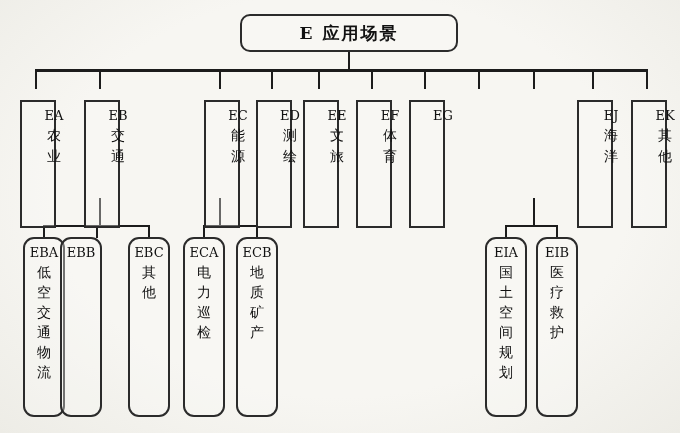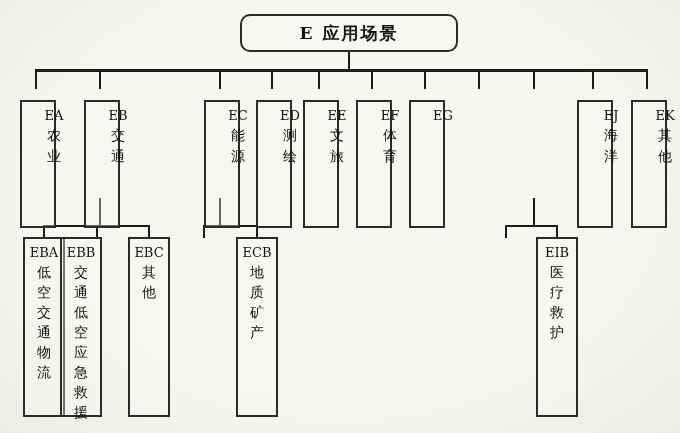--- a/index.html
+++ b/index.html
@@ -21,21 +21,21 @@
     padding-top:5px;
     background:rgba(250,249,245,0.35);
   }
   .root-node{
     left:240px;top:14px;width:218px;height:38px;
     justify-content:center;padding-top:0;
     font-weight:bold;font-size:17px;letter-spacing:2px;
     flex-direction:row;align-items:center;border-radius:10px;
   }
   .lvl2{top:100px;width:32px;height:128px;padding-left:32px;}
-  .lvl3{top:237px;width:42px;height:180px;}
+  .lvl3{top:237px;width:42px;height:180px;border-radius:11px;}
   .code{font-size:13px;line-height:18px;white-space:nowrap;letter-spacing:0;}
   .vname{
     display:inline-block;width:16px;
     font-size:14px;text-align:center;
     word-break:break-all;line-break:anywhere;
   }
   .lvl2 .vname{line-height:21px;}
   .lvl3 .vname{line-height:20px;}
 </style>
 </head>
@@ -117,28 +117,35 @@
     <span class="code">EK</span>
     <span class="vname">其他</span>
   </div>
 
   <div class="node lvl3" style="left:23px">
     <span class="code">EBA</span>
     <span class="vname">低空交通物流</span>
   </div>
   <div class="node lvl3" style="left:60px">
     <span class="code">EBB</span>
-    <span class="vname">交通低空应急救援</span>
   </div>
   <div class="node lvl3" style="left:128px">
     <span class="code">EBC</span>
     <span class="vname">其他</span>
   </div>
+  <div class="node lvl3" style="left:183px">
+    <span class="code">ECA</span>
+    <span class="vname">电力巡检</span>
+  </div>
   <div class="node lvl3" style="left:236px">
     <span class="code">ECB</span>
     <span class="vname">地质矿产</span>
+  </div>
+  <div class="node lvl3" style="left:485px">
+    <span class="code">EIA</span>
+    <span class="vname">国土空间规划</span>
   </div>
   <div class="node lvl3" style="left:536px">
     <span class="code">EIB</span>
     <span class="vname">医疗救护</span>
   </div>
 
 </div>
 
 </body></html>

